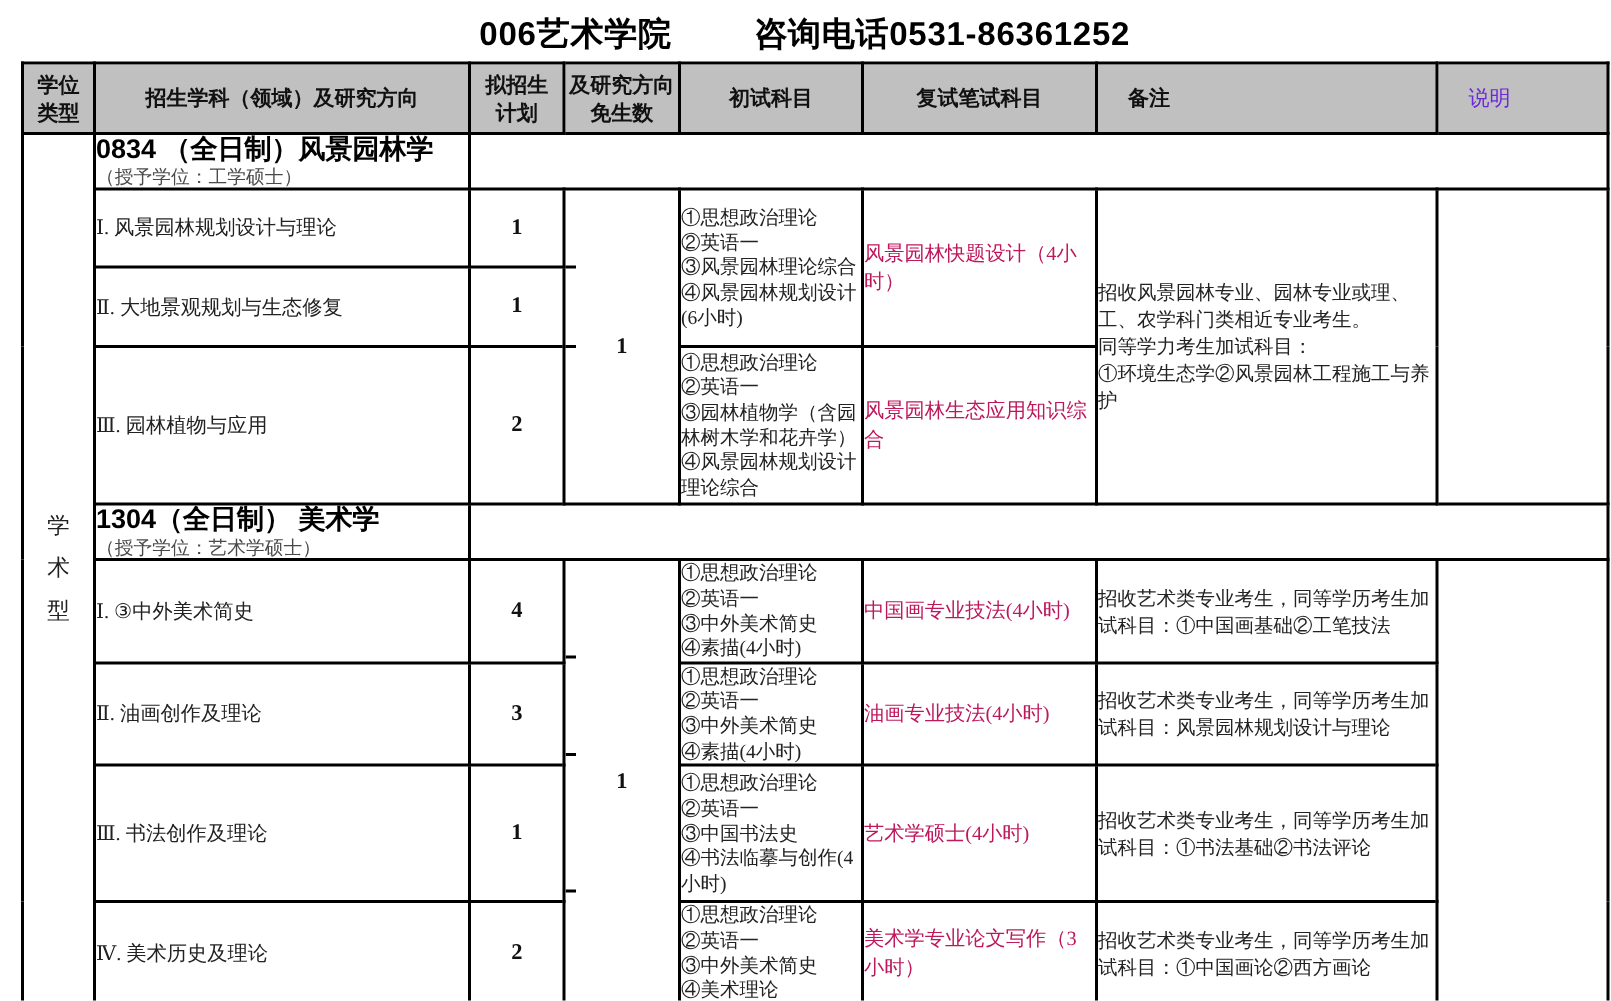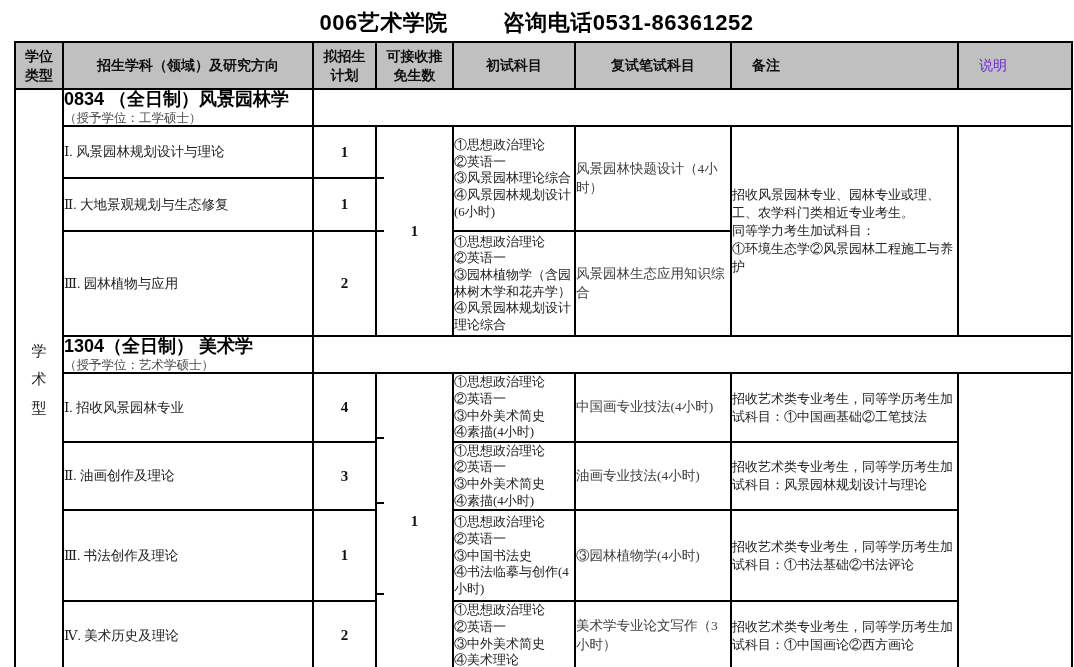--- a/index.html
+++ b/index.html
@@ -56,21 +56,21 @@
   .tm-cell{position:relative;}
   .tick{
     position:absolute;left:0;width:7px;height:2px;background:#000;
   }
   .exam-cell{
     font-size:13px;line-height:1.28;padding:3px 3px 3px 5px;
     white-space:pre-line;color:#222;vertical-align:middle;
   }
   .retest-cell{
     font-size:13.5px;line-height:1.35;padding:3px 4px 3px 6px;
-    color:#404040;vertical-align:middle;
+    color:#be185d;vertical-align:middle;
   }
   .remark-cell{
     font-size:13px;line-height:1.38;padding:3px 4px 3px 6px;
     white-space:pre-line;color:#222;vertical-align:middle;
   }
   .empty-cell{background:#fff;}
 </style>
 </head>
 <body>
 
@@ -89,21 +89,21 @@
       <col style="width:227px">
       <col style="width:114px">
   </colgroup>
   <tbody>
       <tr style="height:47px">
     <th>学位
 类型</th>
     <th>招生学科（领域）及研究方向</th>
     <th>拟招生
 计划</th>
-    <th>可接收推
+    <th>及研究方向
 免生数</th>
     <th>初试科目</th>
     <th>复试笔试科目</th>
     <th class="left">备注</th>
     <th class="left note-h">说明</th>
   </tr>
 
   <tr style="height:35px">
     <td class="deg-cell" rowspan="9">
       <span>学术型</span>
@@ -151,21 +151,21 @@
 
   <tr style="height:27px">
     <td class="section-cell">
       <div class="sec-title">1304（全日制） 美术学</div>
       <div class="sec-sub">（授予学位：艺术学硕士）</div>
     </td>
     <td colspan="6" class="empty-cell"></td>
   </tr>
 
   <tr style="height:65px">
-    <td class="dir-cell">Ⅰ. 招收风景园林专业</td>
+    <td class="dir-cell">Ⅰ. ③中外美术简史</td>
     <td class="num-cell">4</td>
     <td class="num-cell tm-cell" rowspan="4">
       <span class="tick" style="top:63px"></span>
       <span class="tick" style="top:128px"></span>
       <span class="tick" style="top:219px"></span>
       <span>1</span>
     </td>
     <td class="exam-cell">①思想政治理论
 ②英语一
 ③中外美术简史
@@ -186,21 +186,21 @@
     <td class="remark-cell">招收艺术类专业考生，同等学历考生加试科目：风景园林规划设计与理论</td>
   </tr>
 
   <tr style="height:91px">
     <td class="dir-cell">Ⅲ. 书法创作及理论</td>
     <td class="num-cell">1</td>
     <td class="exam-cell">①思想政治理论
 ②英语一
 ③中国书法史
 ④书法临摹与创作(4小时)</td>
-    <td class="retest-cell">③园林植物学(4小时)</td>
+    <td class="retest-cell">艺术学硕士(4小时)</td>
     <td class="remark-cell">招收艺术类专业考生，同等学历考生加试科目：①书法基础②书法评论</td>
   </tr>
 
   <tr style="height:68px">
     <td class="dir-cell">Ⅳ. 美术历史及理论</td>
     <td class="num-cell">2</td>
     <td class="exam-cell">①思想政治理论
 ②英语一
 ③中外美术简史
 ④美术理论</td>

